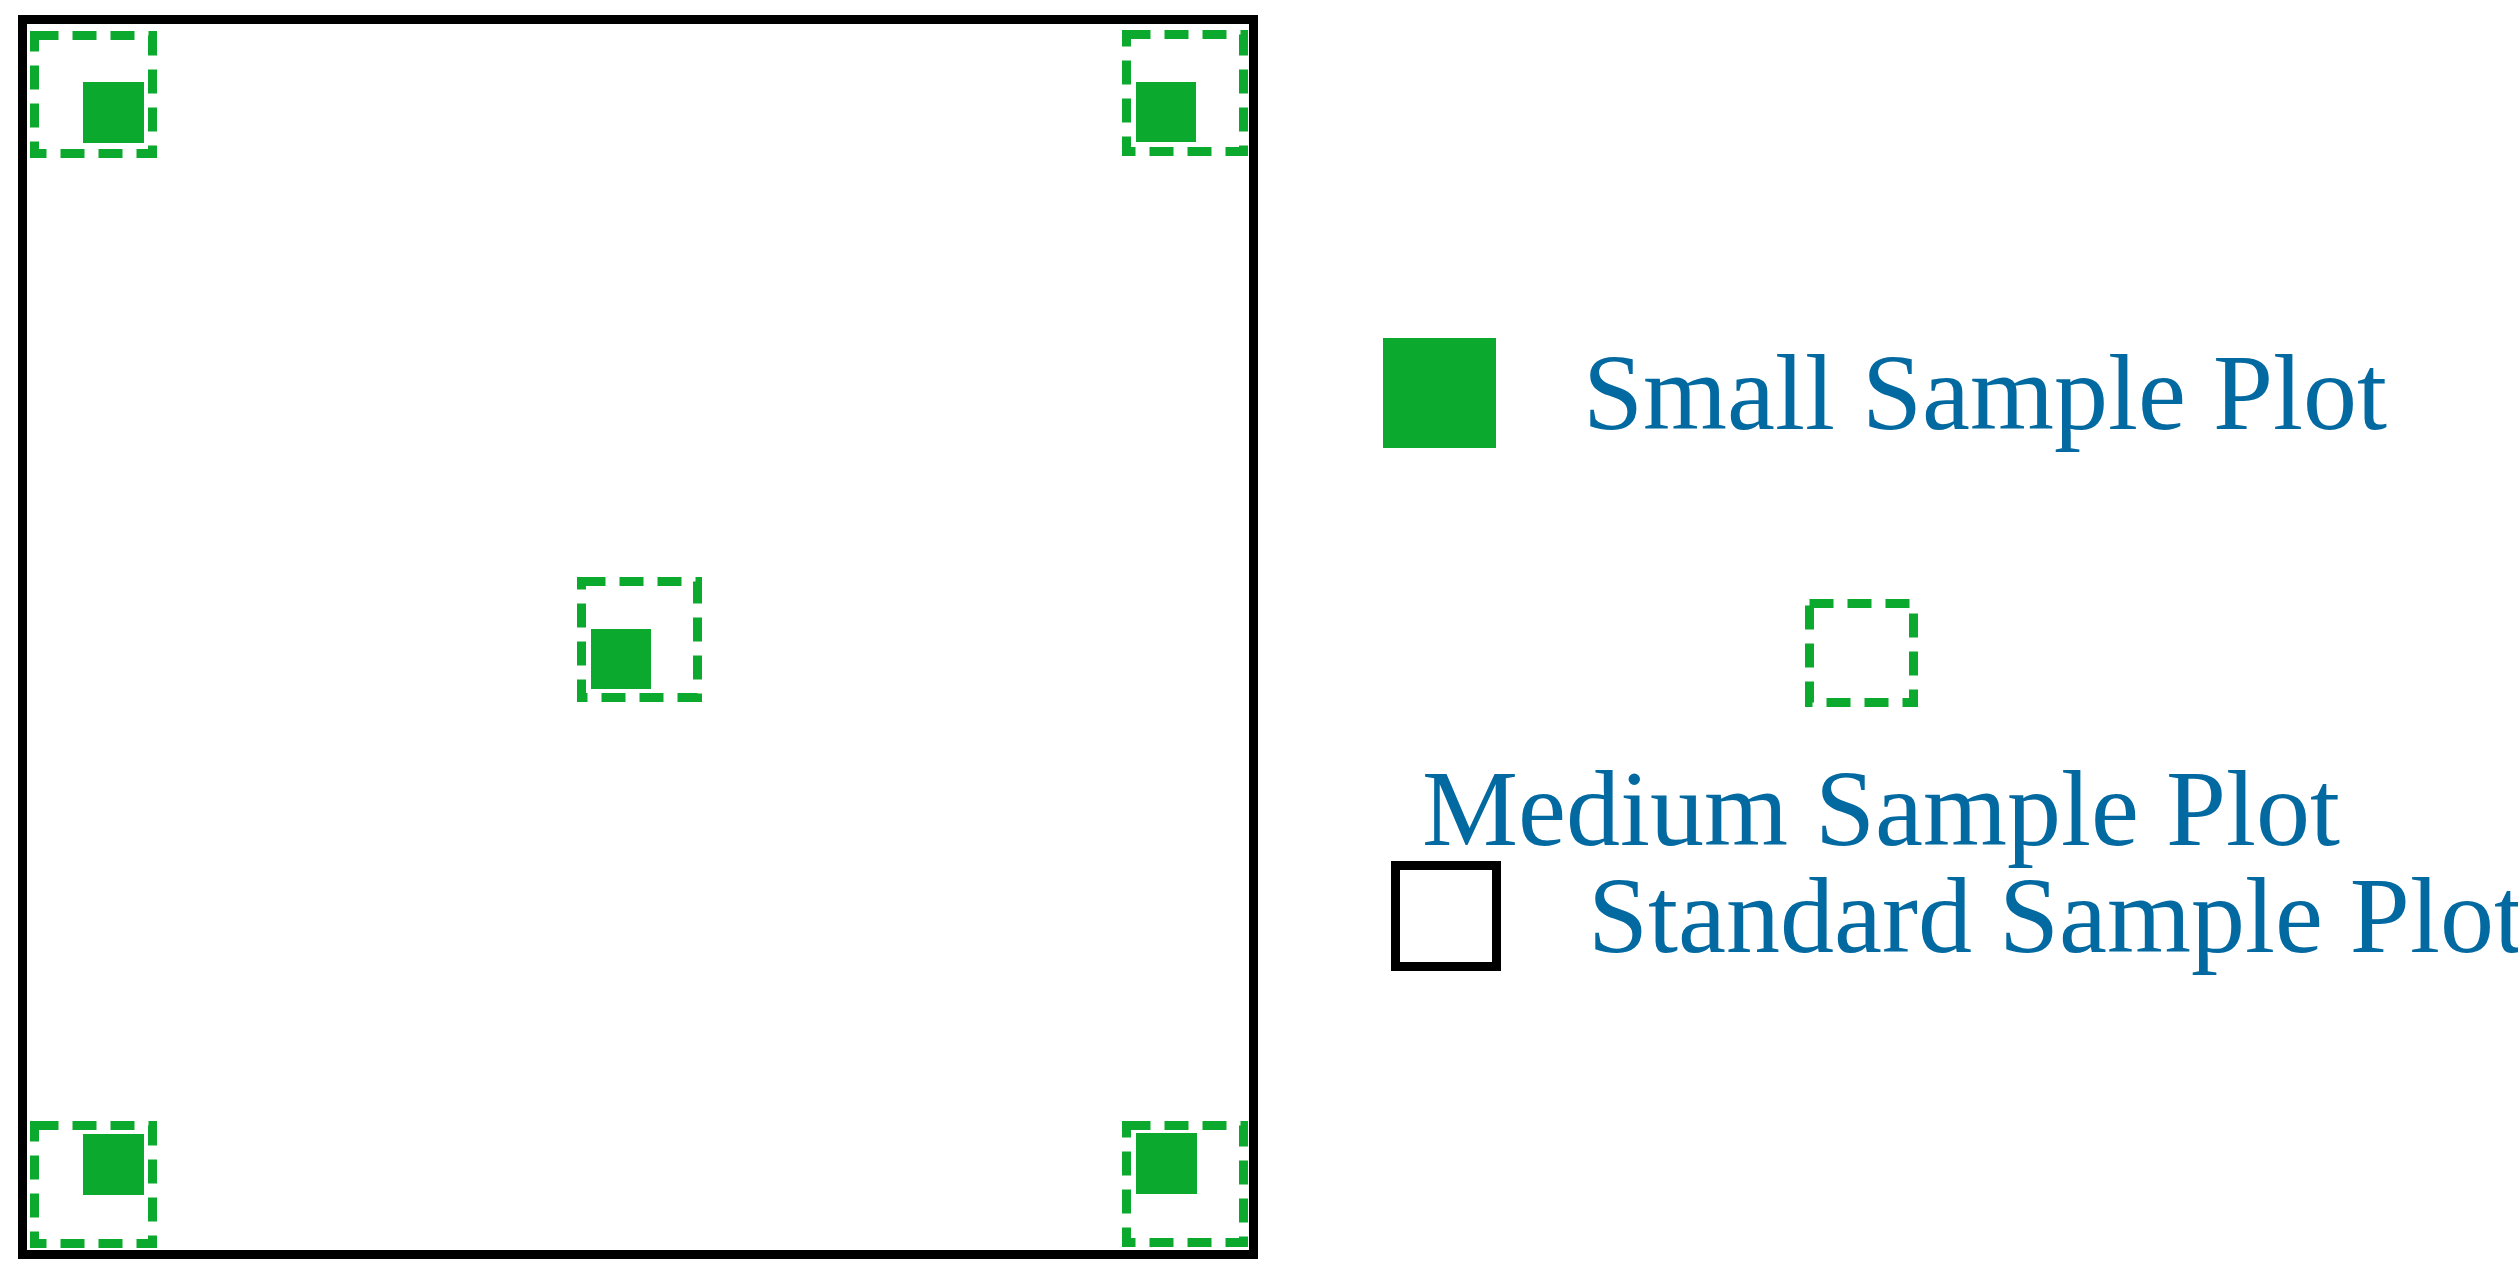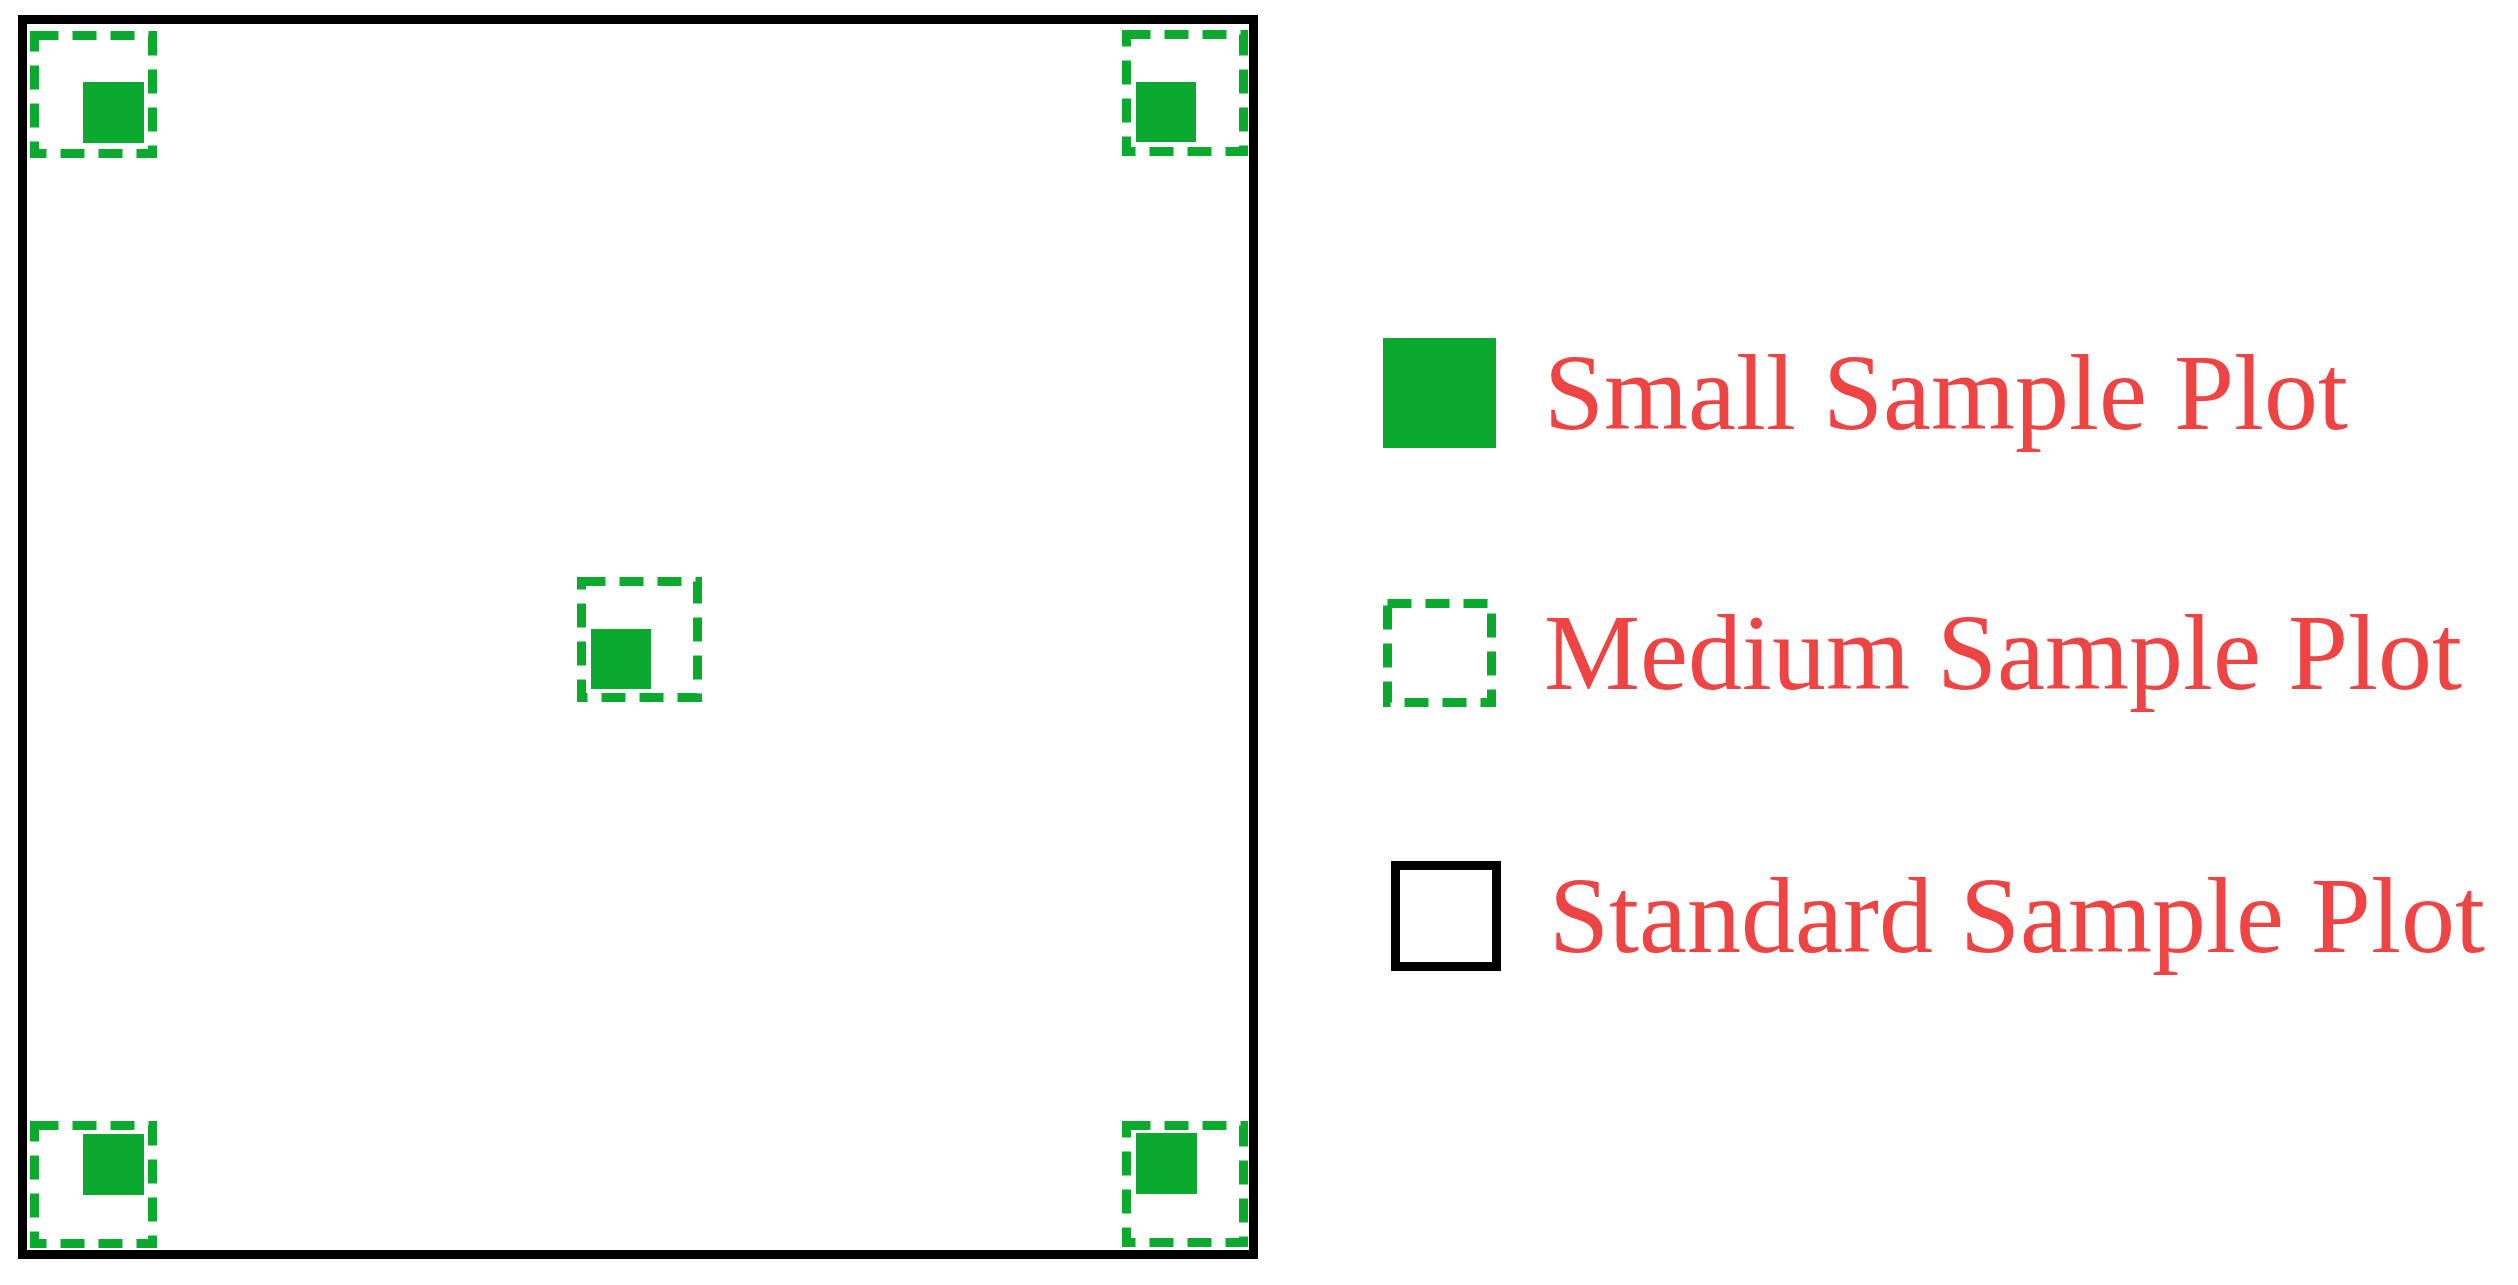--- a/index.html
+++ b/index.html
@@ -27,22 +27,23 @@
   .marker-dashed{position:absolute;}
   .marker-solid{position:absolute;background:var(--green);}
   
   .legend{position:absolute;left:1383px;top:0;}
   .legend-row{
     position:absolute;left:0;
     display:flex;align-items:center;gap:48px;
     white-space:nowrap;
   }
   .legend-label{
-    font-size:108px;line-height:1;color:#ef4444;
+    font-size:108px;line-height:1;color:#0369a1;
     letter-spacing:0px;
+    margin-left:39px;
   }
   .swatch{flex:0 0 auto;display:block;box-sizing:border-box;}
   .swatch-solid{width:113px;height:110px;background:var(--green);}
   .swatch-dashed{width:113px;height:108px;}
   .swatch-outline{width:110px;height:110px;border:9px solid var(--black);background:transparent;}
   svg{display:block;}
 </style>
 </head>
 <body>
 
@@ -73,21 +74,21 @@
       <div class="marker-solid" style="left: 1136px; top: 1133px; width: 61px; height: 61px;"></div>
     </div>
 
   <div class="legend">
 
     <div class="legend-row" id="legend-row-0" style="top: 338px;">
       <span class="swatch swatch-solid"></span>
       <span class="legend-label">Small Sample Plot</span>
     </div>
 
-    <div class="legend-row" id="legend-row-1" style="top: 599px;">
+    <div class="legend-row" id="legend-row-1" style="top: 599px; flex-direction: column;">
       <span class="swatch swatch-dashed">
         <svg width="113" height="108" viewBox="0 0 113 108">
           <rect x="4.5" y="4.5" width="104" height="99" fill="none" stroke="#0ca92f" stroke-width="9" stroke-dasharray="24 14"></rect>
         </svg>
       </span>
       <span class="legend-label">Medium Sample Plot</span>
     </div>
 
     <div class="legend-row" id="legend-row-2" style="top: 861px; padding-left: 8px;">
       <span class="swatch swatch-outline"></span>

